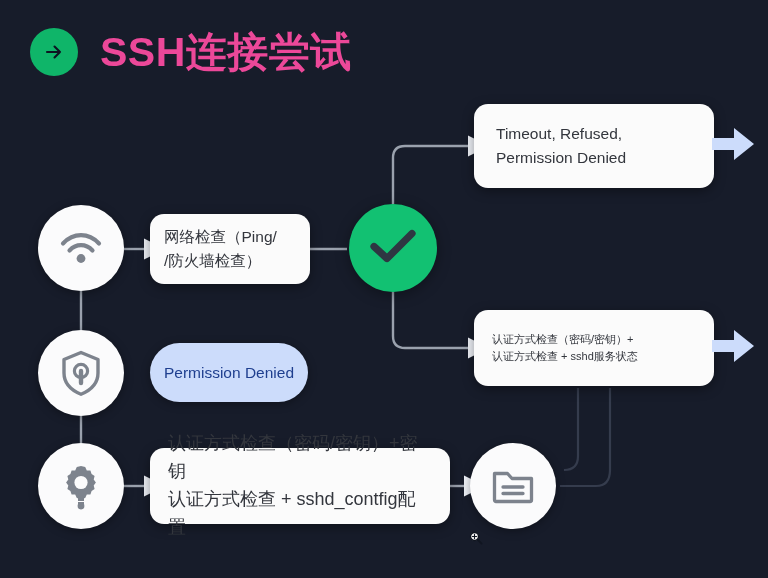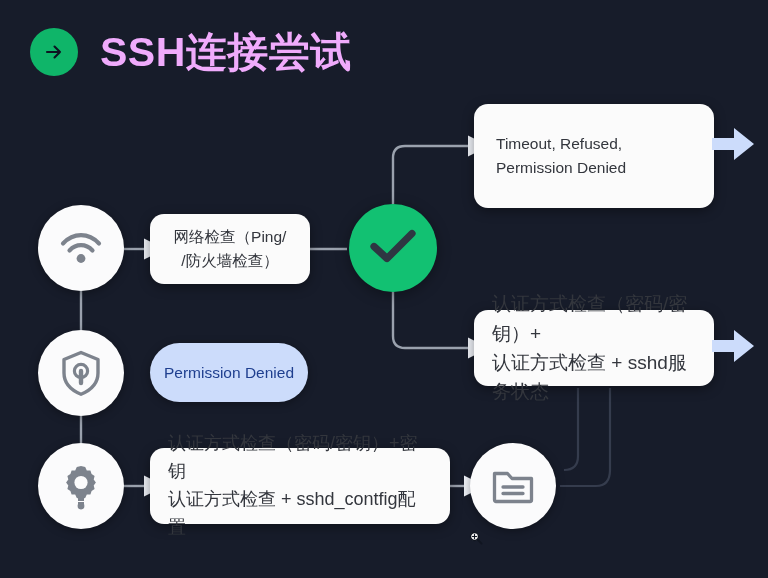--- a/index.html
+++ b/index.html
@@ -28,21 +28,21 @@
     width: 48px; height: 48px;
     border-radius: 50%;
     background: #0fb569;
     display: flex;
     align-items: center;
     justify-content: center;
     flex: none;
   }
   #header-icon svg { display: block; }
   #page-title {
-    color: #f0abfc;
+    color: #ec4899;
     font-size: 41px;
     font-weight: bold;
     letter-spacing: 0.5px;
     line-height: 1;
     white-space: nowrap;
   }
 
   
   #wires {
     position: absolute;
@@ -95,32 +95,32 @@
     padding: 0 22px;
     font-size: 15.5px;
     line-height: 1.55;
     width: 100%;
   }
 
   #card-network {
     left: 150px; top: 214px;
     width: 160px; height: 70px;
   }
-  #card-network .card-text { text-align: center; padding: 0 14px; }
+  #card-network .card-text { text-align: left; padding: 0 14px; }
 
   #card-timeout {
     left: 474px; top: 104px;
-    width: 240px; height: 104px;
+    width: 240px; height: 84px;
   }
 
   #card-auth {
     left: 474px; top: 310px;
     width: 240px; height: 76px;
   }
-  #card-auth .card-text { font-size: 19px; padding: 0 18px; }
+  #card-auth .card-text { font-size: 11px; padding: 0 18px; }
 
   #card-authkey {
     left: 150px; top: 448px;
     width: 300px; height: 76px;
   }
   #card-authkey .card-text { font-size: 18px; padding: 0 18px; }
 
   #pill-denied {
     position: absolute;
     left: 150px; top: 343px;

